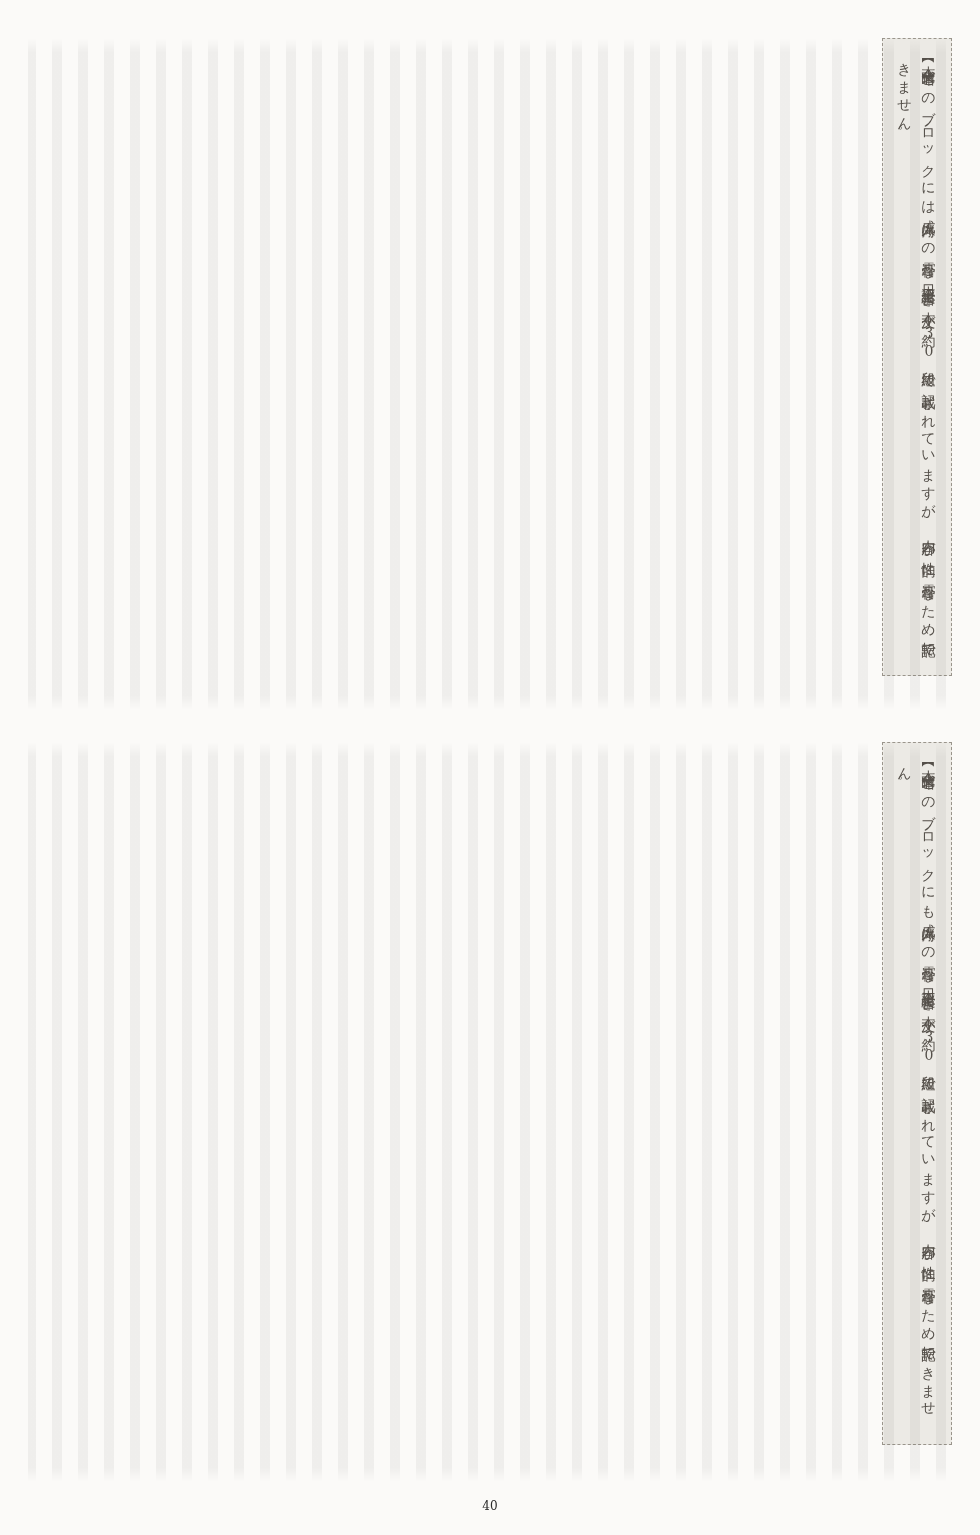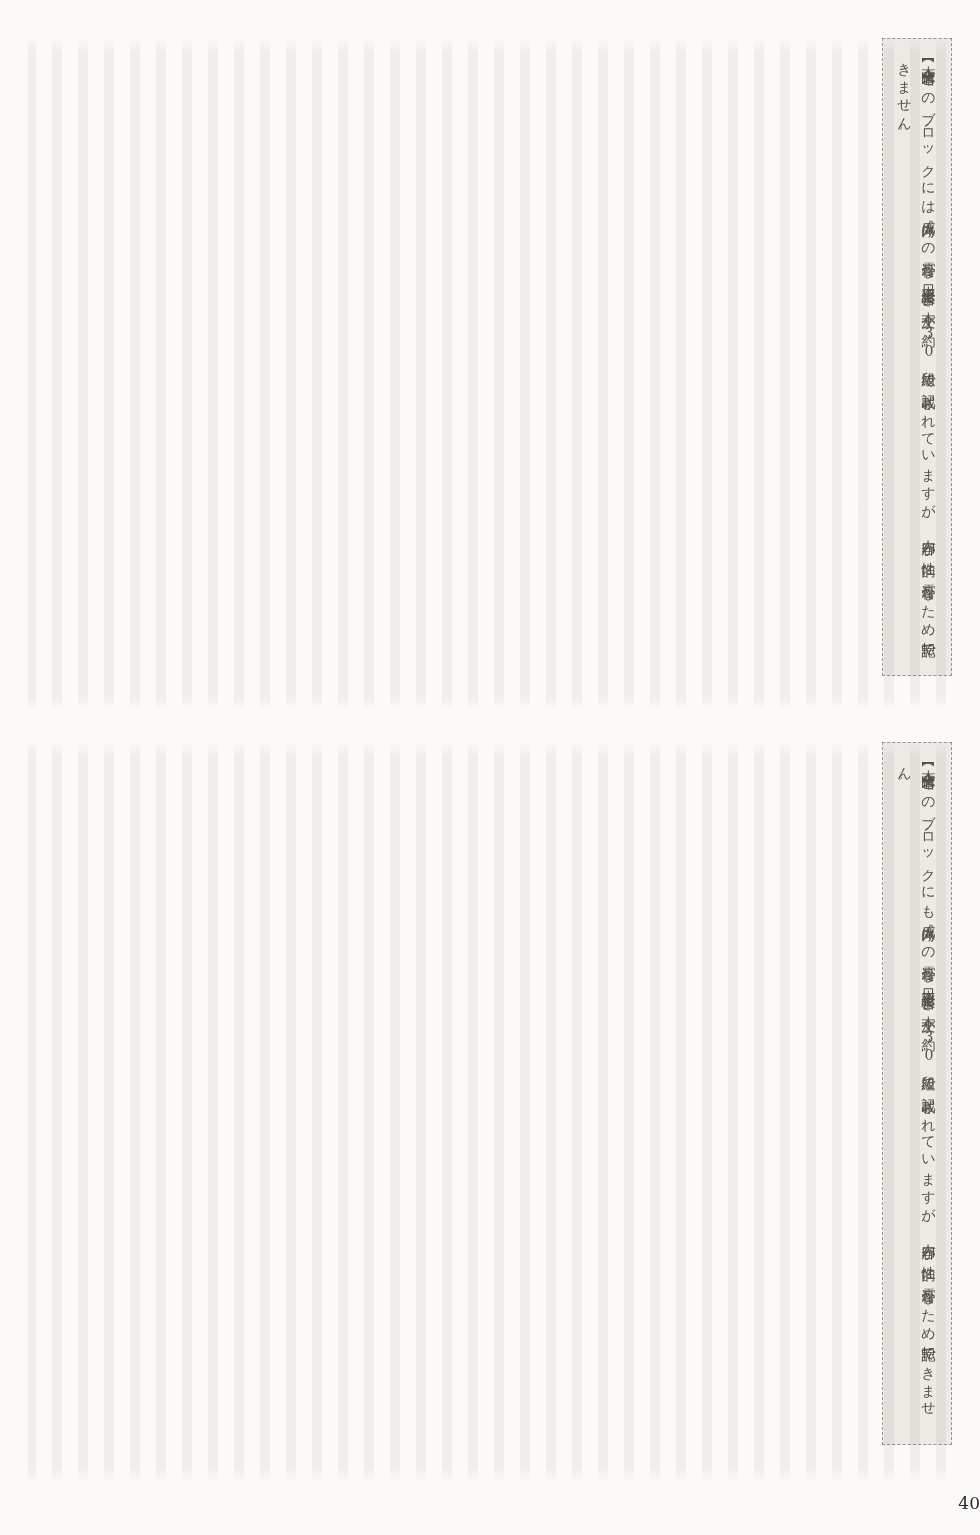--- a/index.html
+++ b/index.html
@@ -78,22 +78,22 @@
     mask-image: linear-gradient(to bottom, transparent 0, #000 14px, #000 calc(100% - 14px), transparent 100%);
     -webkit-mask-image: linear-gradient(to bottom, transparent 0, #000 14px, #000 calc(100% - 14px), transparent 100%);
     opacity: 0.55;
   }
 
   .page-number {
     position: absolute;
     bottom: 22px;
     left: 0;
     right: 0;
-    text-align: right;
-    font-size: 17px;
+    text-align: center;
+    font-size: 12px;
     color: #2a2a2a;
     writing-mode: horizontal-tb;
     font-family: "DejaVu Serif", "Liberation Serif", serif;
   }
 </style>
 </head>
 <body>
 
 <div class="page">
 

